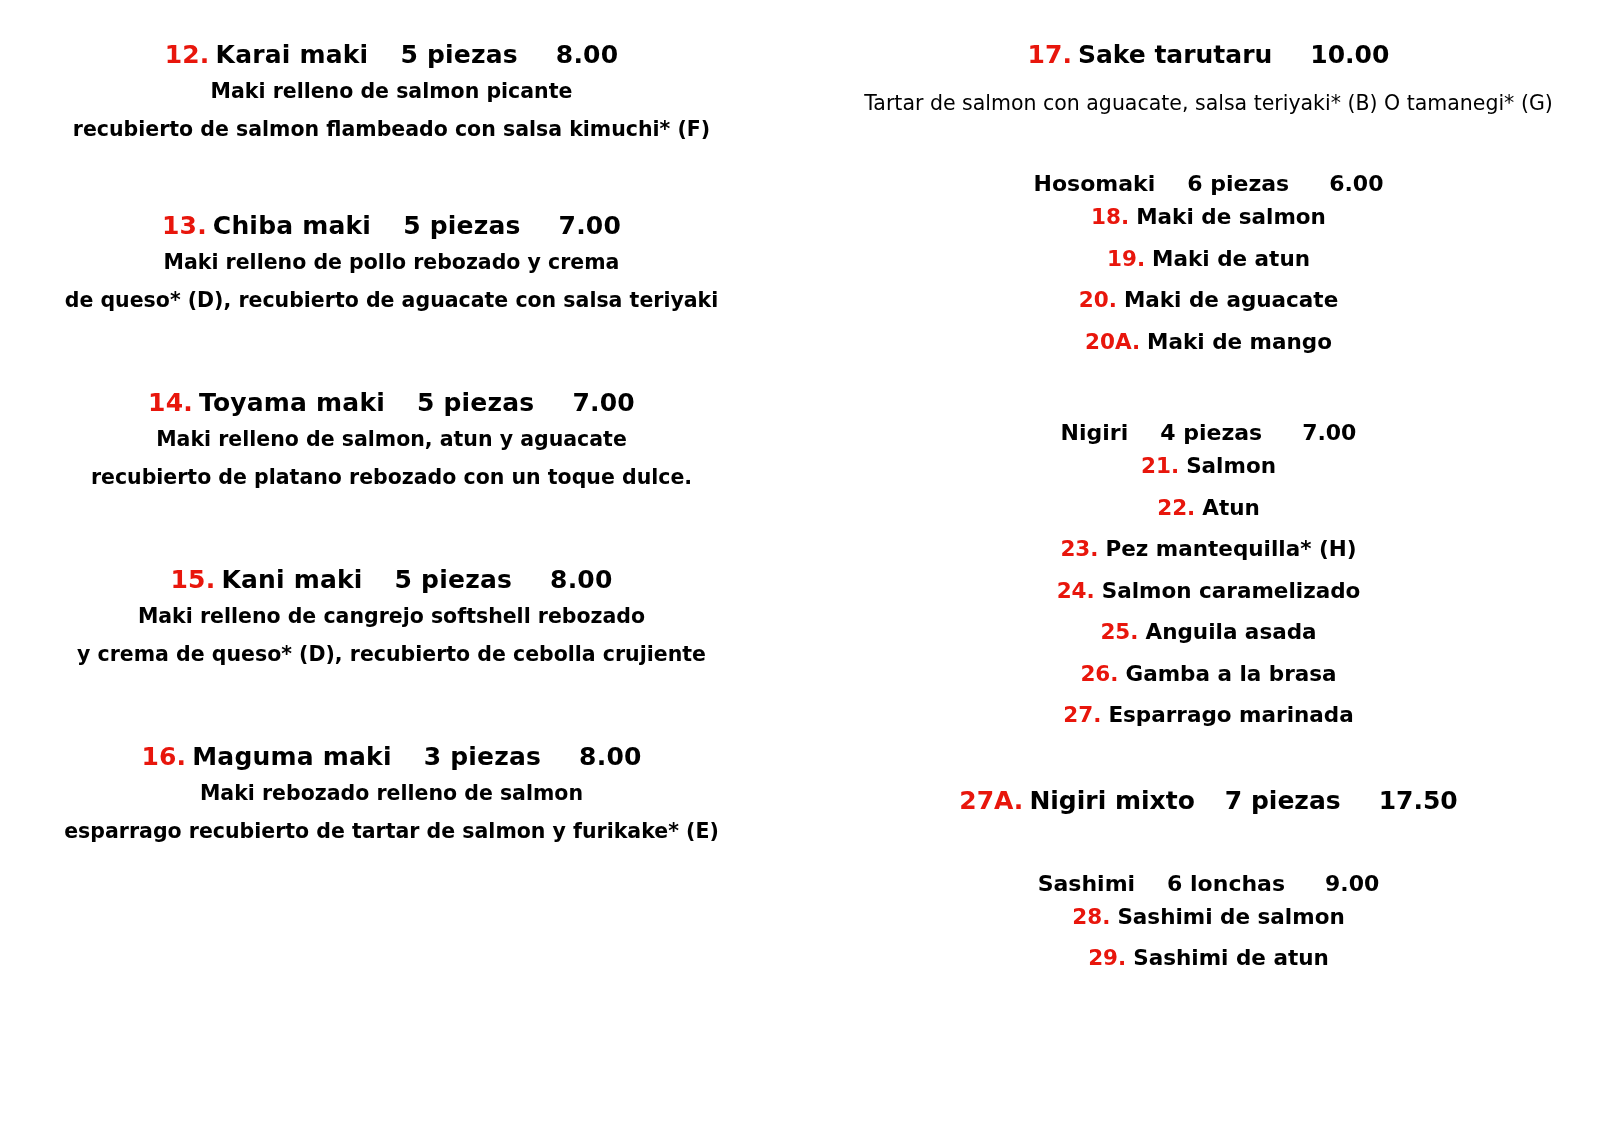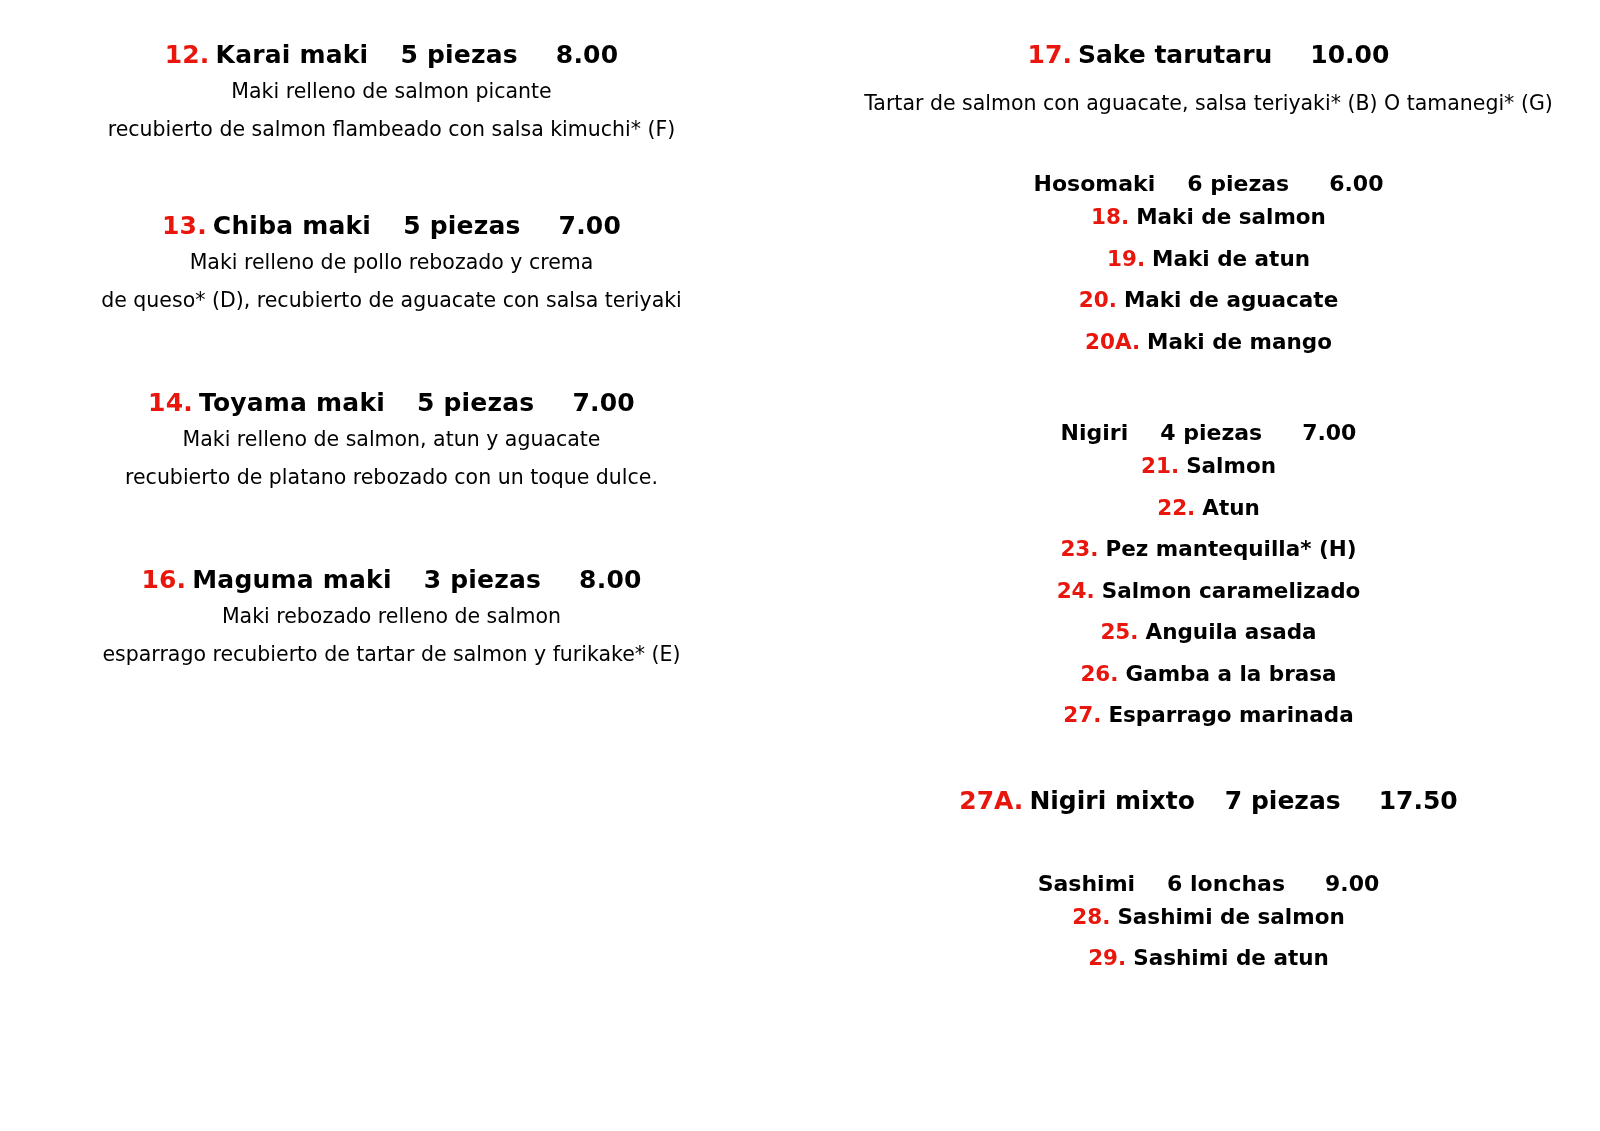--- a/index.html
+++ b/index.html
@@ -57,21 +57,21 @@
     margin-left: 32px;
     color: #000;
   }
   .maki-head .price {
     display: inline-block;
     margin-left: 38px;
     color: #000;
   }
   .maki-desc-1, .maki-desc-2 {
     font-size: 20.5px;
-    font-weight: normal;
+    font-weight: bold;
     color: #000;
     line-height: 1.0;
     white-space: nowrap;
   }
   .maki-desc-1 { margin-bottom: 17px; }
 
   
   .item-gap-lg { margin-bottom: 72px; }
   .item-gap-xl { margin-bottom: 78px; }
 
@@ -141,20 +141,27 @@
     </div>
 
     <div class="maki-item item-gap-xl">
       <div class="maki-head">
         <span class="num">14.</span><span class="name">Toyama maki</span><span class="pieces">5 piezas</span><span class="price">7.00</span>
       </div>
       <div class="maki-desc-1">Maki relleno de salmon, atun y aguacate</div>
       <div class="maki-desc-2">recubierto de platano rebozado con un toque dulce.</div>
     </div>
 
+    <div class="maki-item item-gap-xl">
+      <div class="maki-head">
+        <span class="num">15.</span><span class="name">Kani maki</span><span class="pieces">5 piezas</span><span class="price">8.00</span>
+      </div>
+      <div class="maki-desc-1">Maki relleno de cangrejo softshell rebozado</div>
+      <div class="maki-desc-2">y crema de queso* (D), recubierto de cebolla crujiente</div>
+    </div>
 
     <div class="maki-item">
       <div class="maki-head">
         <span class="num">16.</span><span class="name">Maguma maki</span><span class="pieces">3 piezas</span><span class="price">8.00</span>
       </div>
       <div class="maki-desc-1">Maki rebozado relleno de salmon</div>
       <div class="maki-desc-2">esparrago recubierto de tartar de salmon y furikake* (E)</div>
     </div>
 
   </div>

